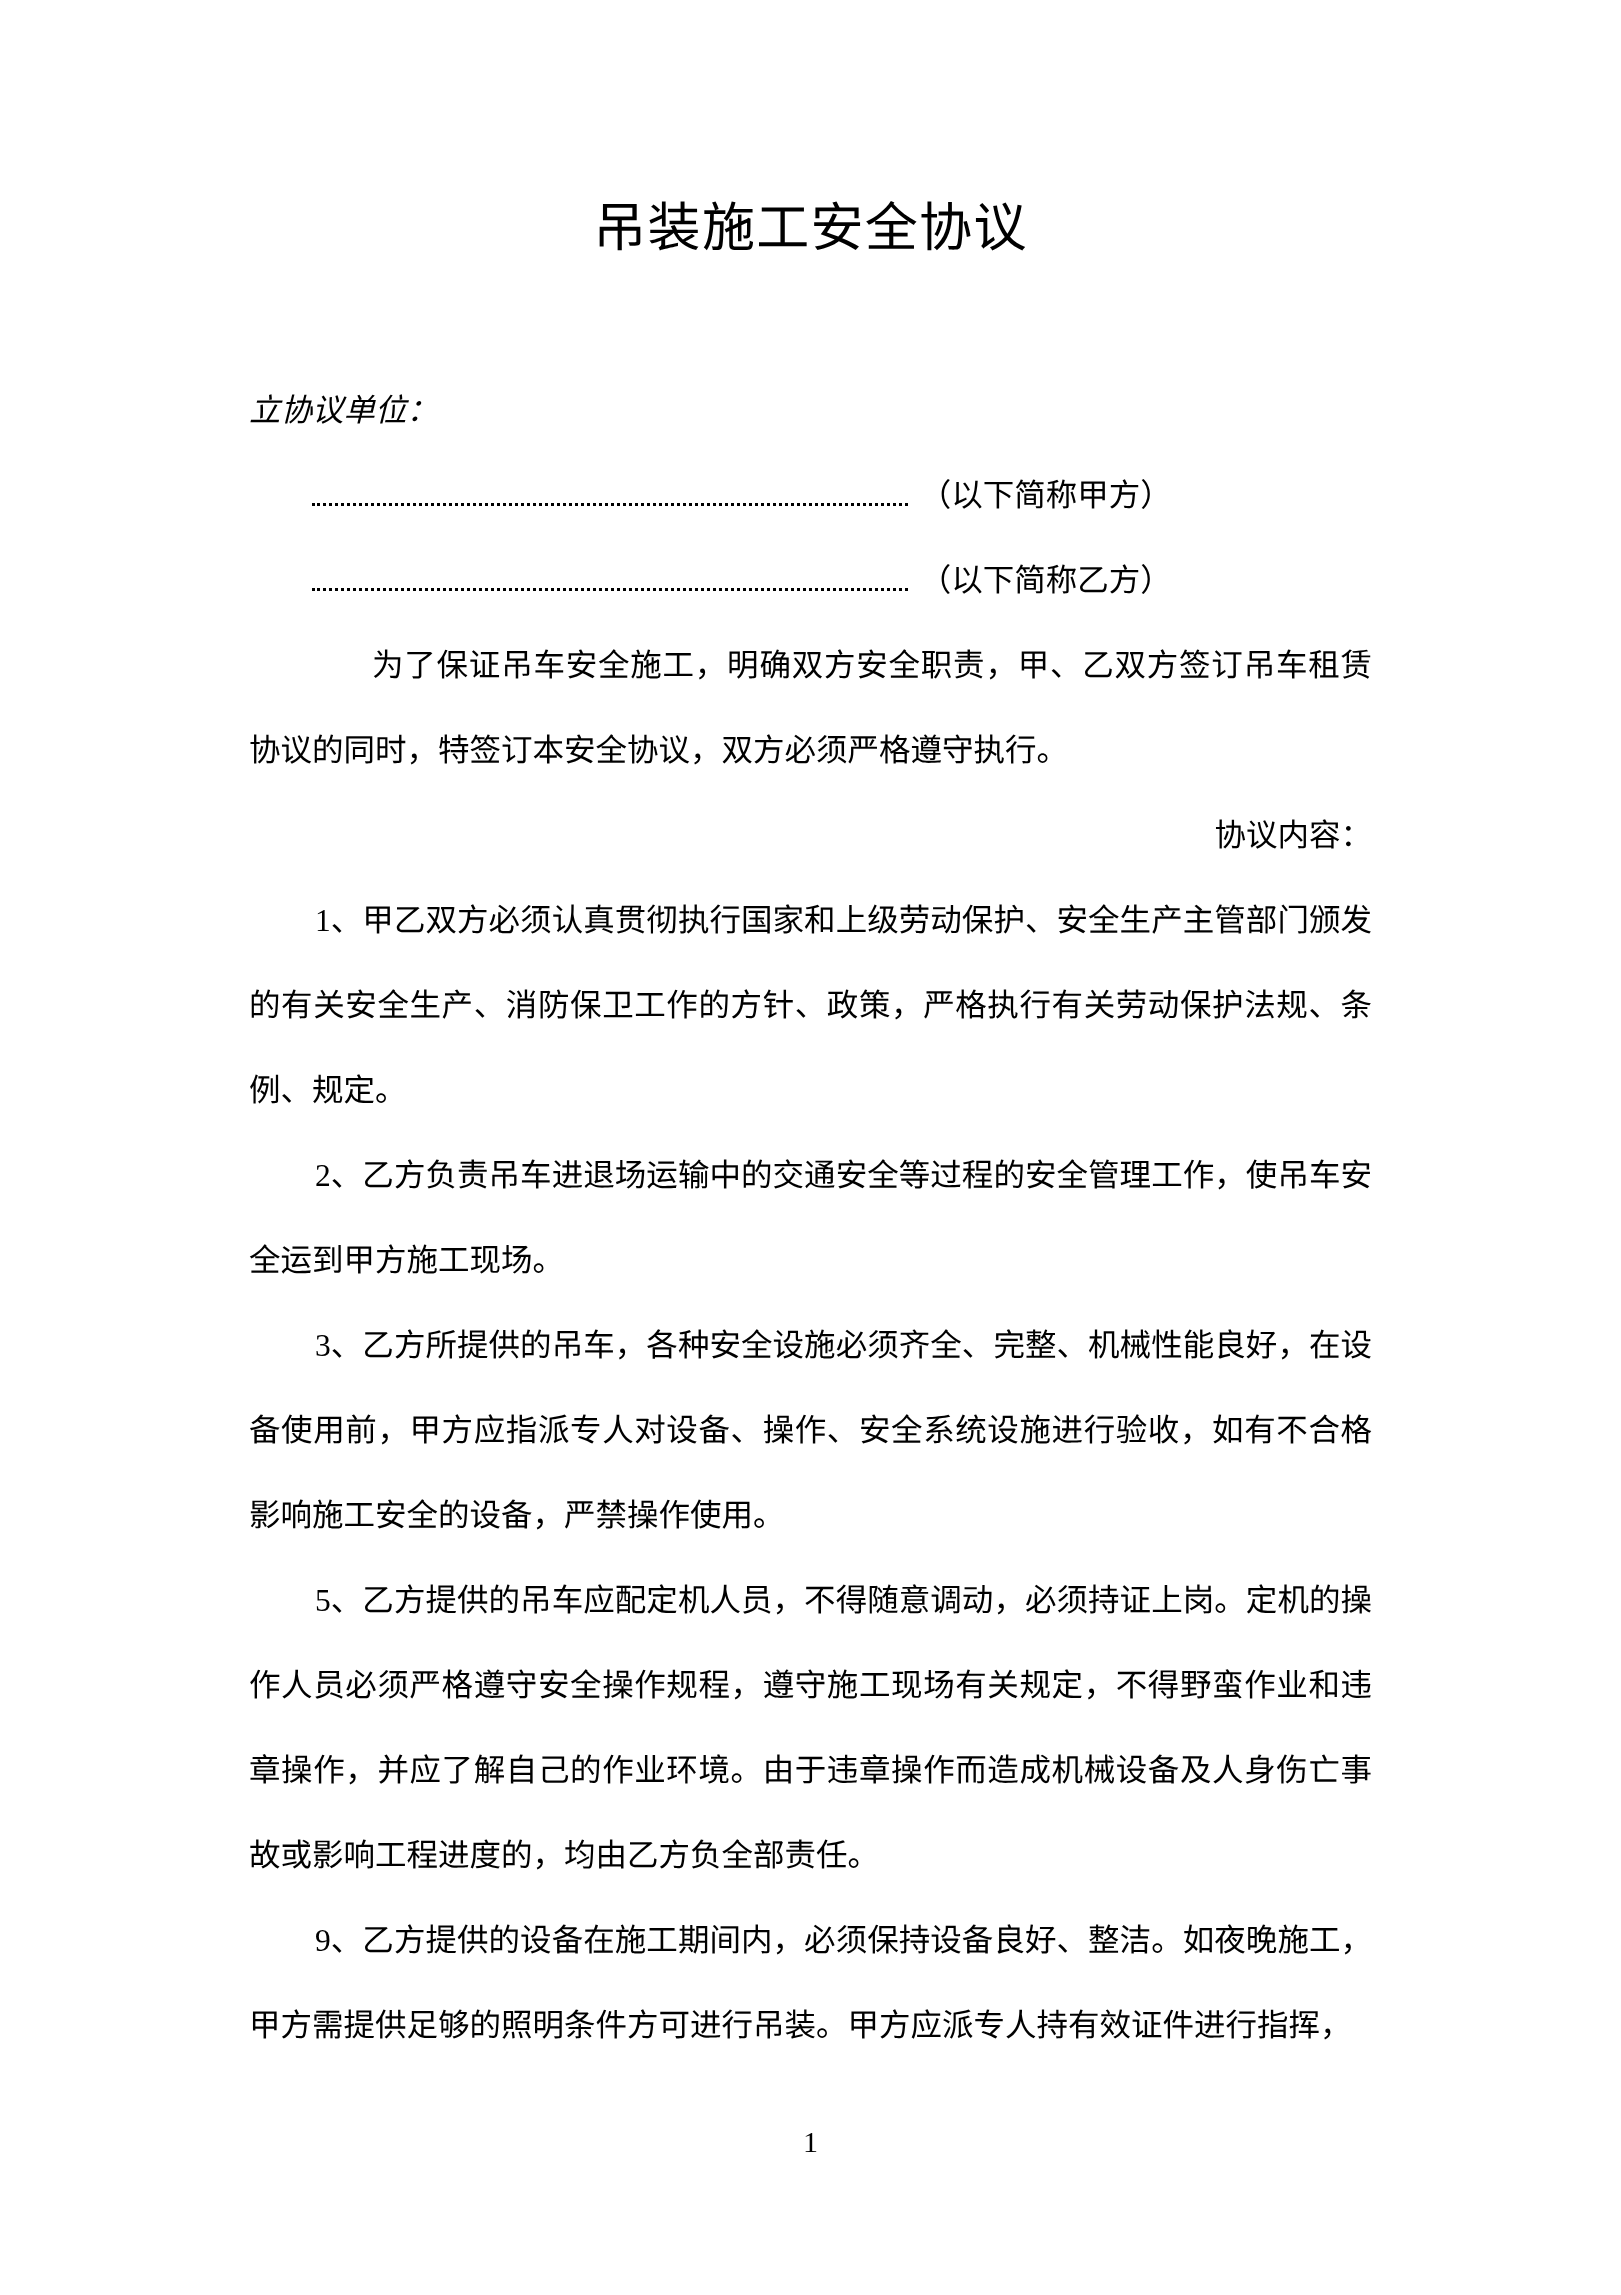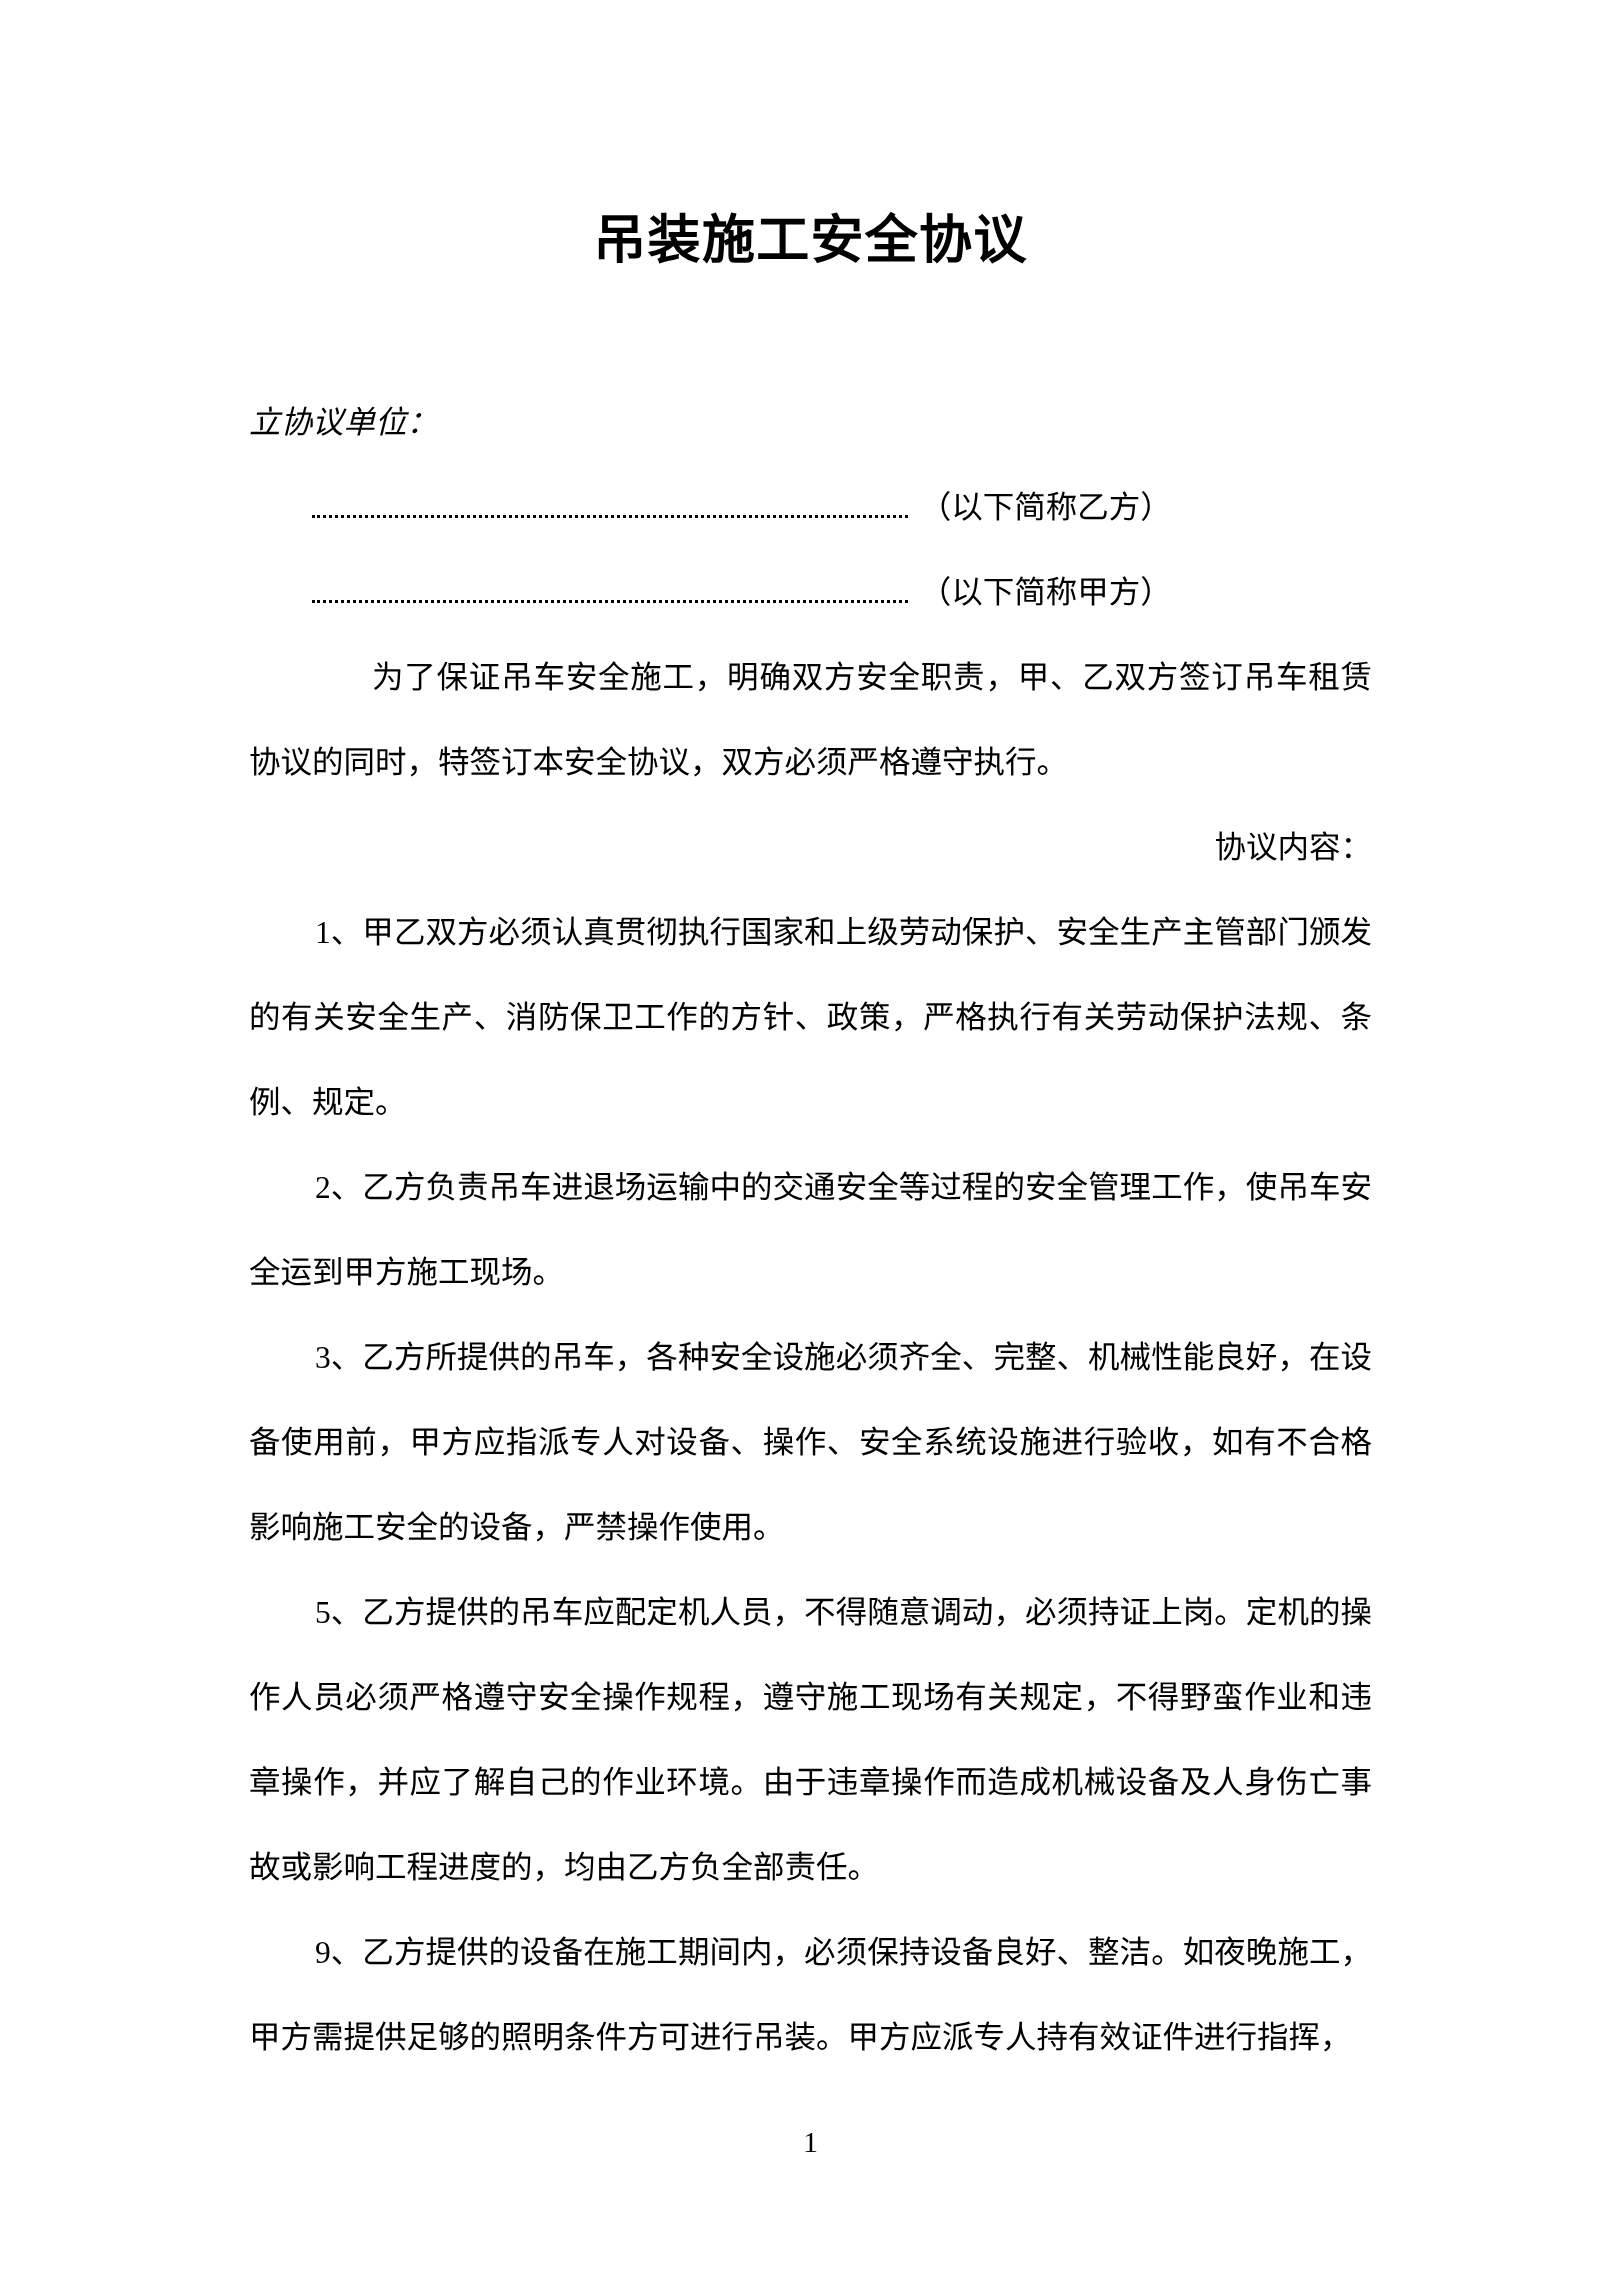--- a/index.html
+++ b/index.html
@@ -13,25 +13,25 @@
     height: 2295px;
     margin: 0 auto;
     background: #ffffff;
     color: #000000;
     font-family: "Liberation Serif", "DejaVu Serif", serif;
     box-sizing: border-box;
     padding: 0 249px;
     overflow: hidden;
   }
   .doc-title {
-    margin: 12px;
+    margin: 0;
     padding-top: 192px;
     font-size: 53px;
     line-height: 72px;
-    font-weight: bold;
+    font-weight: normal;
     text-align: center;
     letter-spacing: 1.3px;
   }
   .body-text {
     margin-top: 104px;
     font-size: 31.5px;
     line-height: 85px;
   }
   .body-text p {
     margin: 0;
@@ -71,25 +71,25 @@
 
 <div class="page">
 
   <h1 class="doc-title">吊装施工安全协议</h1>
 
   <div class="body-text">
 
     <p class="party-label">立协议单位：</p>
 
     <p class="fill-line">
-      <span class="blank-underline"></span><span>（以下简称乙方）</span>
+      <span class="blank-underline"></span><span>（以下简称甲方）</span>
     </p>
 
     <p class="fill-line">
-      <span class="blank-underline"></span><span>（以下简称甲方）</span>
+      <span class="blank-underline"></span><span>（以下简称乙方）</span>
     </p>
 
     <p class="preamble">为了保证吊车安全施工，明确双方安全职责，甲、乙双方签订吊车租赁协议的同时，特签订本安全协议，双方必须严格遵守执行。</p>
 
     <p class="content-heading">协议内容：</p>
 
     <p class="clause">1、甲乙双方必须认真贯彻执行国家和上级劳动保护、安全生产主管部门颁发的有关安全生产、消防保卫工作的方针、政策，严格执行有关劳动保护法规、条例、规定。</p>
 
     <p class="clause">2、乙方负责吊车进退场运输中的交通安全等过程的安全管理工作，使吊车安全运到甲方施工现场。</p>
 

